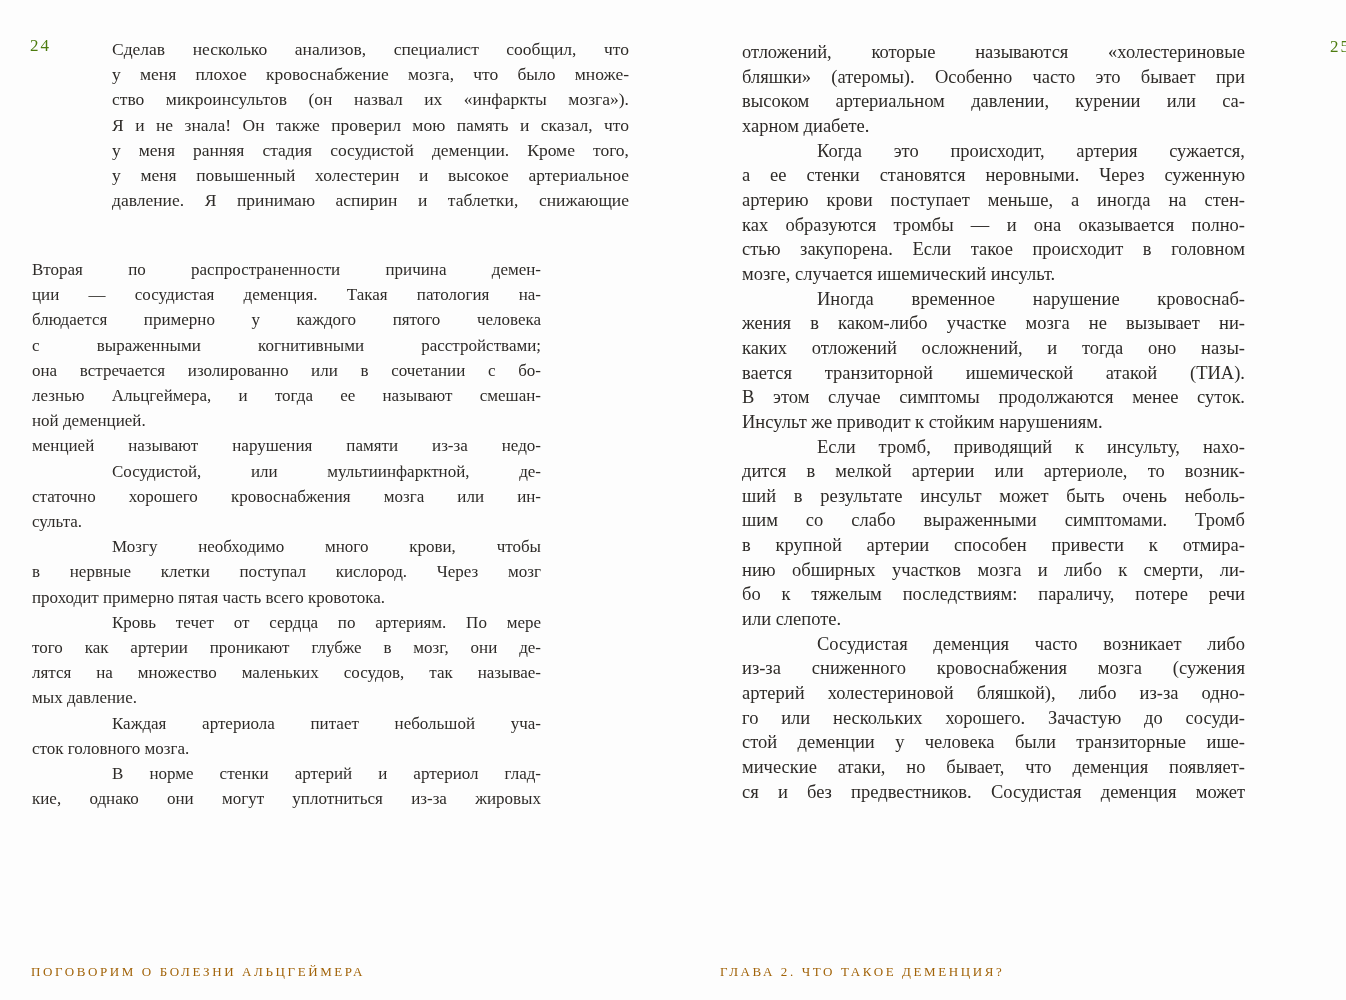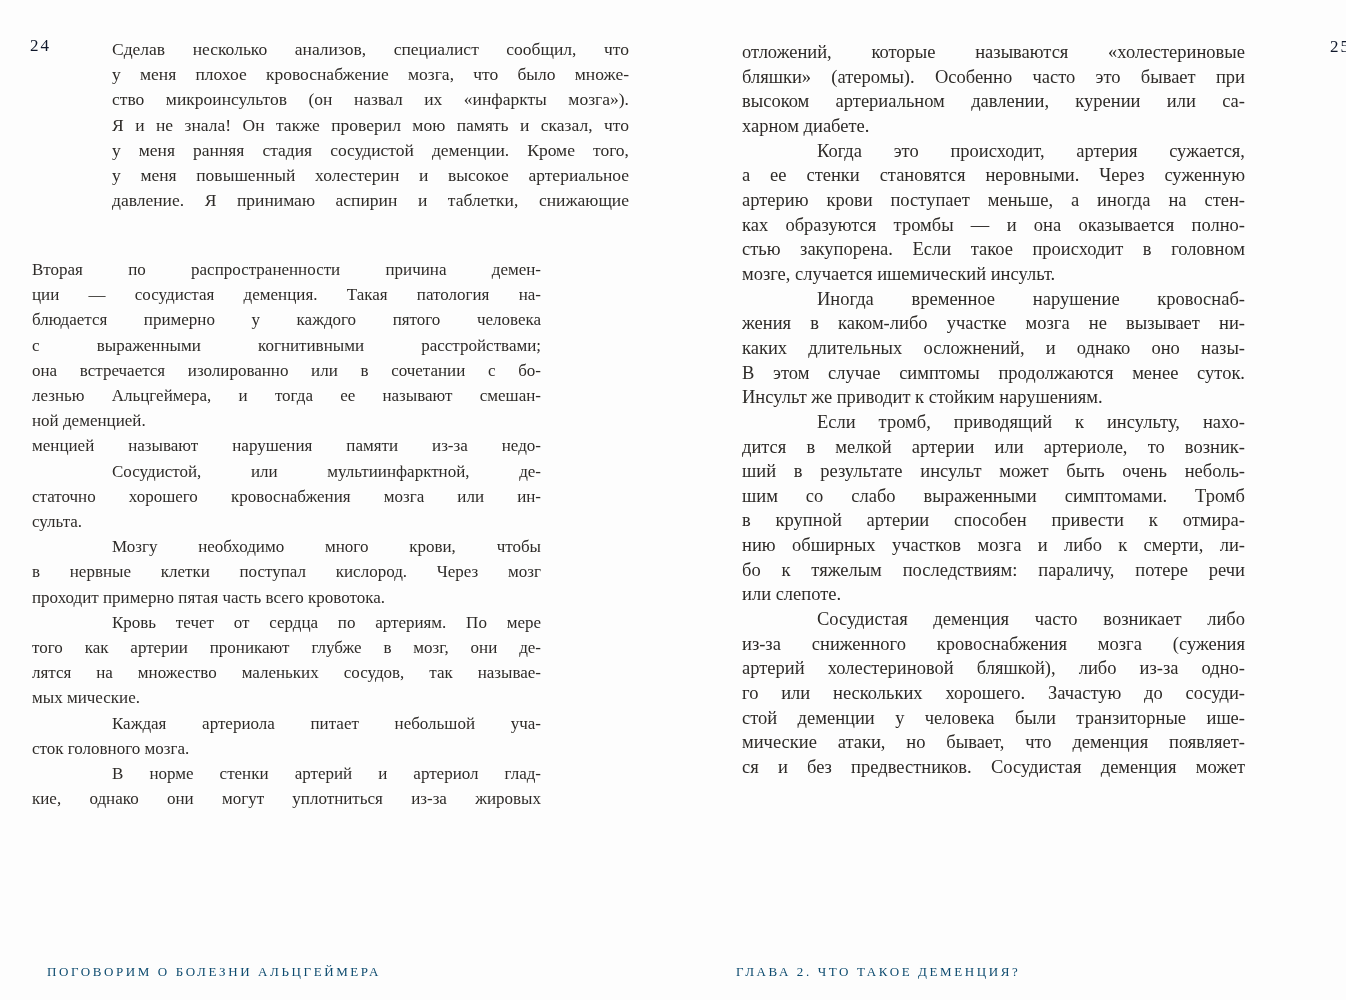--- a/index.html
+++ b/index.html
@@ -13,21 +13,21 @@
     width: 1346px;
     height: 1000px;
     background: #fdfdfd;
     font-family: "Liberation Serif", "DejaVu Serif", serif;
     color: #2e2b28;
   }
   .pagenum {
     position: absolute;
     font-size: 17px;
     letter-spacing: 2px;
-    color: #0f172a;
+    color: #4d7c0f;
   }
   .pagenum-left  { left: 30px;  top: 36px; }
   .pagenum-right { left: 1297px; top: 37px; margin-left: 33px; }
 
   .quote-block {
     position: absolute;
     left: 112px;
     top: 37px;
     width: 517px;
     font-size: 17.5px;
@@ -58,23 +58,22 @@
   }
   .line.last { text-align-last: left; }
   .page-left  .line.indent { padding-left: 80px; }
   .page-right .line.indent { padding-left: 75px; font-family: Liberation Serif, serif; }
 
   .running-footer {
     position: absolute;
     top: 964px;
     font-size: 13px;
     letter-spacing: 2.6px;
-    color: #0c4a6e;
+    color: #a16207;
     white-space: nowrap;
-    margin-left: 16px;
   }
   .footer-left  { left: 31px; }
   .footer-right { left: 720px; }
 </style>
 </head>
 <body>
 
 <div class="spread">
 
   <div class="page-left">
@@ -110,21 +109,21 @@
         </div>
         <div class="para">
           <div class="line indent">Мозгу необходимо много крови, чтобы</div>
           <div class="line">в нервные клетки поступал кислород. Через мозг</div>
           <div class="line last">проходит примерно пятая часть всего кровотока.</div>
         </div>
         <div class="para">
           <div class="line indent">Кровь течет от сердца по артериям. По мере</div>
           <div class="line">того как артерии проникают глубже в мозг, они де-</div>
           <div class="line">лятся на множество маленьких сосудов, так называе-</div>
-          <div class="line last">мых мические.</div>
+          <div class="line last">мых давление.</div>
         </div>
         <div class="para">
           <div class="line indent">Каждая артериола питает небольшой уча-</div>
           <div class="line last">сток головного мозга.</div>
         </div>
         <div class="para">
           <div class="line indent">В норме стенки артерий и артериол глад-</div>
           <div class="line">кие, однако они могут уплотниться из-за жировых</div>
         </div>
       </div>
@@ -146,21 +145,22 @@
           <div class="line indent">Когда это происходит, артерия сужается,</div>
           <div class="line">а ее стенки становятся неровными. Через суженную</div>
           <div class="line">артерию крови поступает меньше, а иногда на стен-</div>
           <div class="line">ках образуются тромбы — и она оказывается полно-</div>
           <div class="line">стью закупорена. Если такое происходит в головном</div>
           <div class="line last">мозге, случается ишемический инсульт.</div>
         </div>
         <div class="para">
           <div class="line indent">Иногда временное нарушение кровоснаб-</div>
           <div class="line">жения в каком-либо участке мозга не вызывает ни-</div>
-          <div class="line">каких длительных осложнений, и однако оно назы-</div>
+          <div class="line">каких отложений осложнений, и тогда оно назы-</div>
+          <div class="line">вается транзиторной ишемической атакой (ТИА).</div>
           <div class="line">В этом случае симптомы продолжаются менее суток.</div>
           <div class="line last">Инсульт же приводит к стойким нарушениям.</div>
         </div>
         <div class="para">
           <div class="line indent">Если тромб, приводящий к инсульту, нахо-</div>
           <div class="line">дится в мелкой артерии или артериоле, то возник-</div>
           <div class="line">ший в результате инсульт может быть очень неболь-</div>
           <div class="line">шим со слабо выраженными симптомами. Тромб</div>
           <div class="line">в крупной артерии способен привести к отмира-</div>
           <div class="line">нию обширных участков мозга и либо к смерти, ли-</div>

